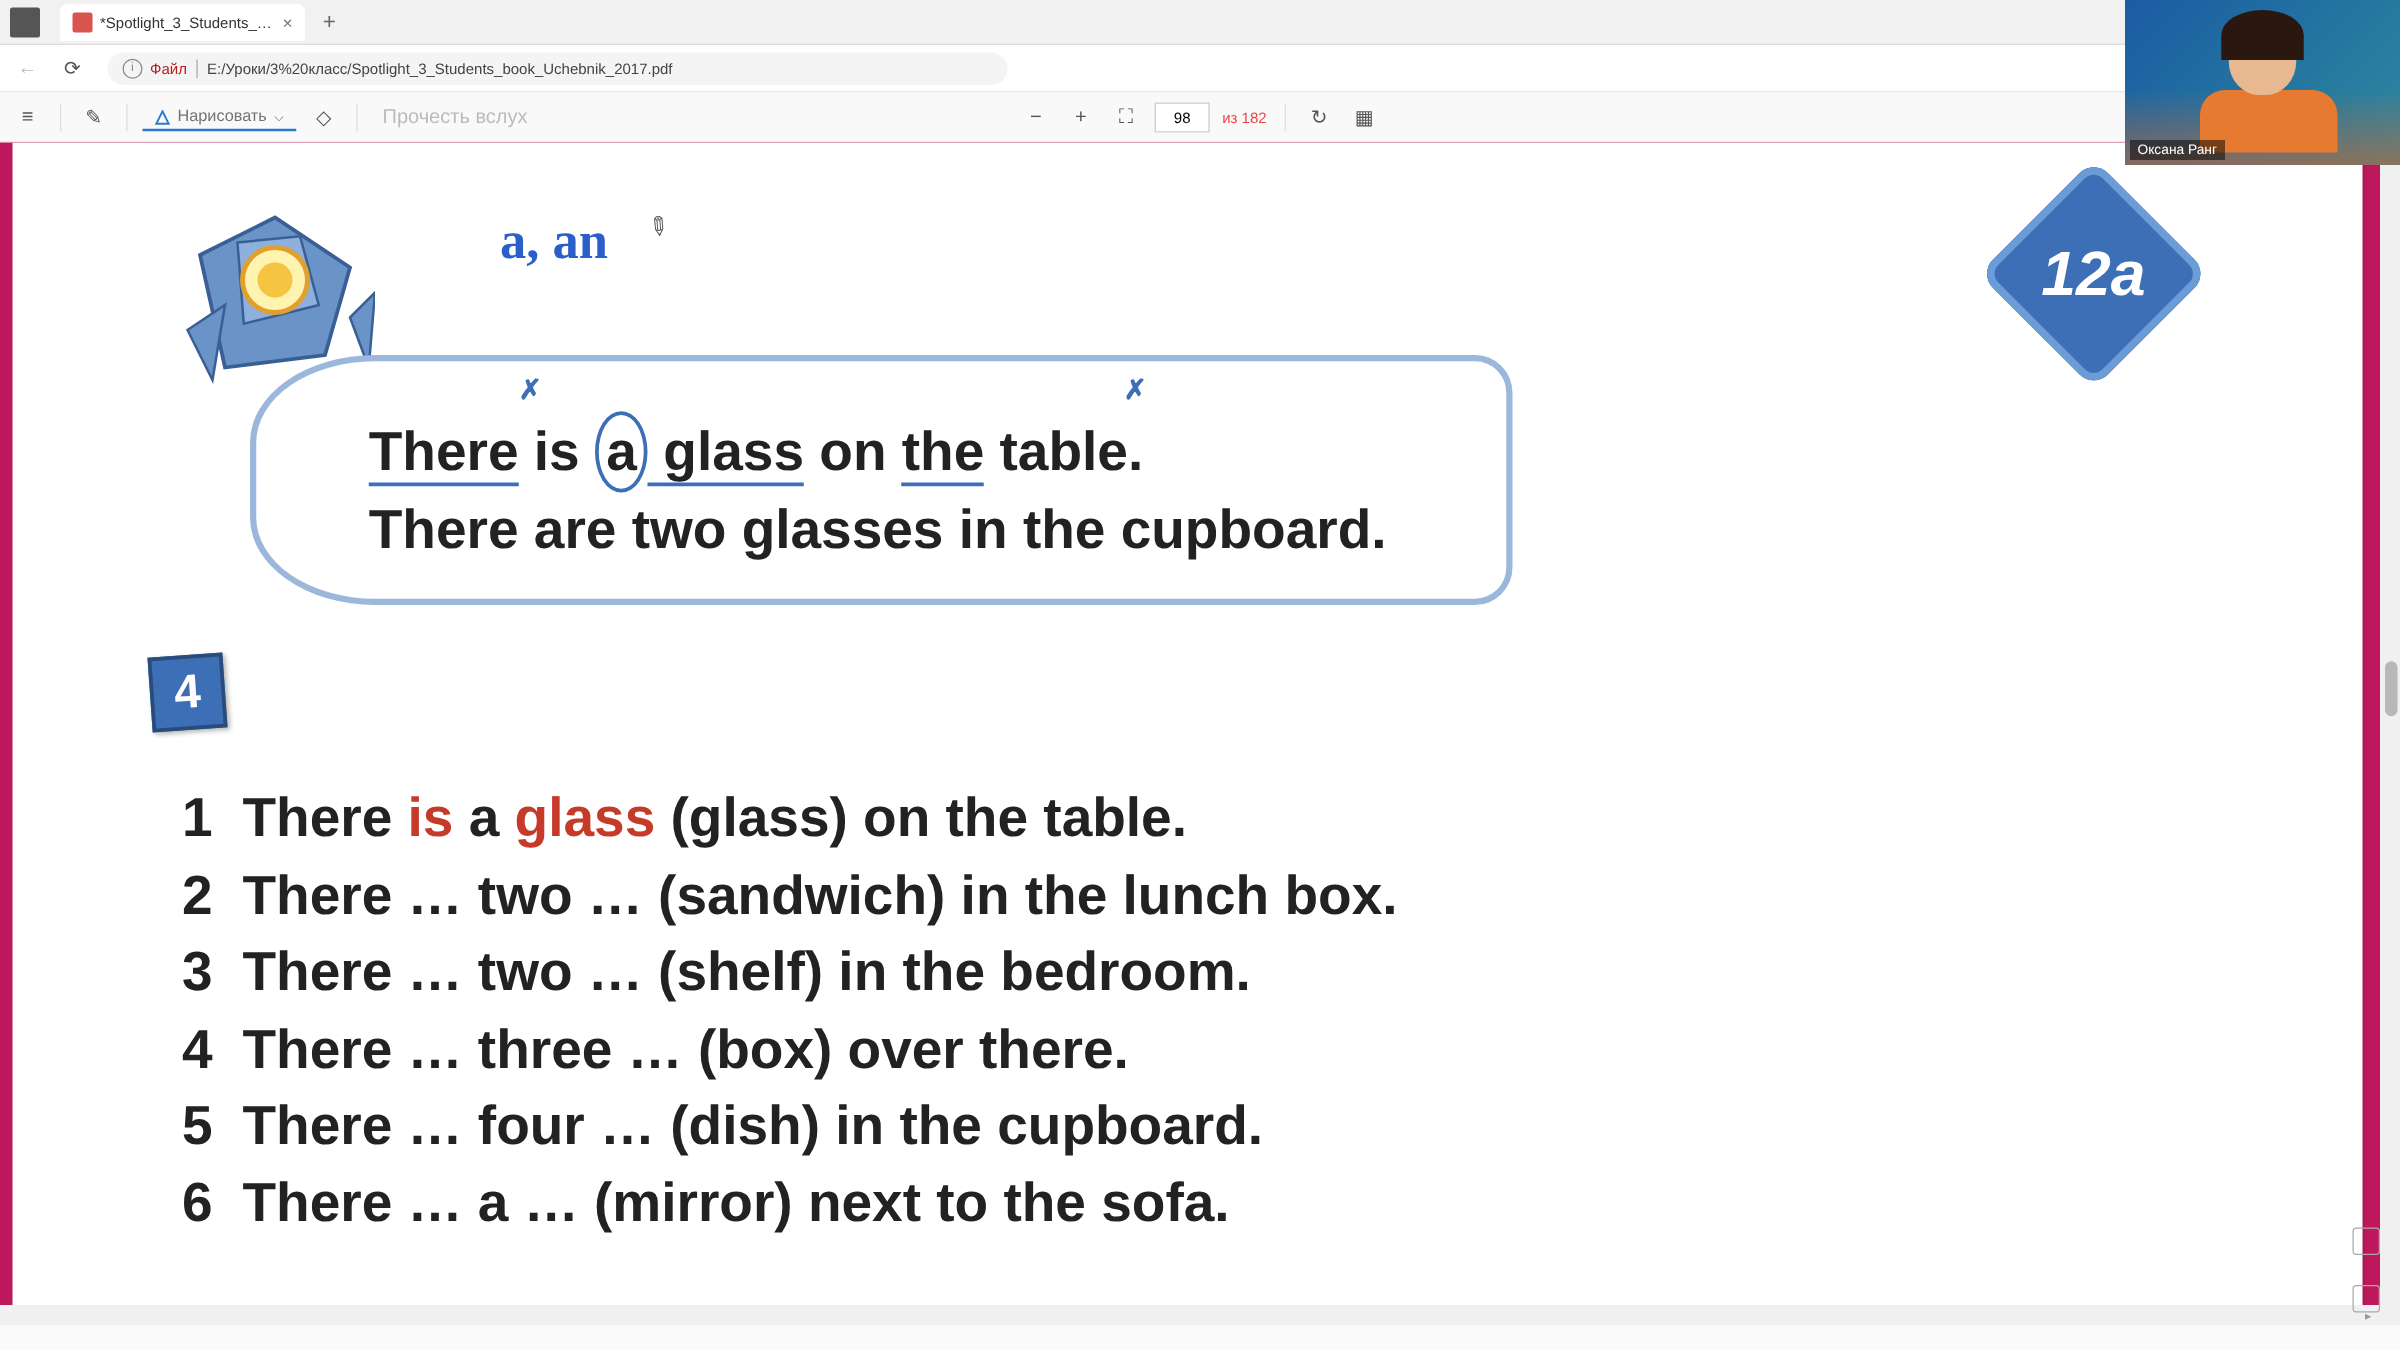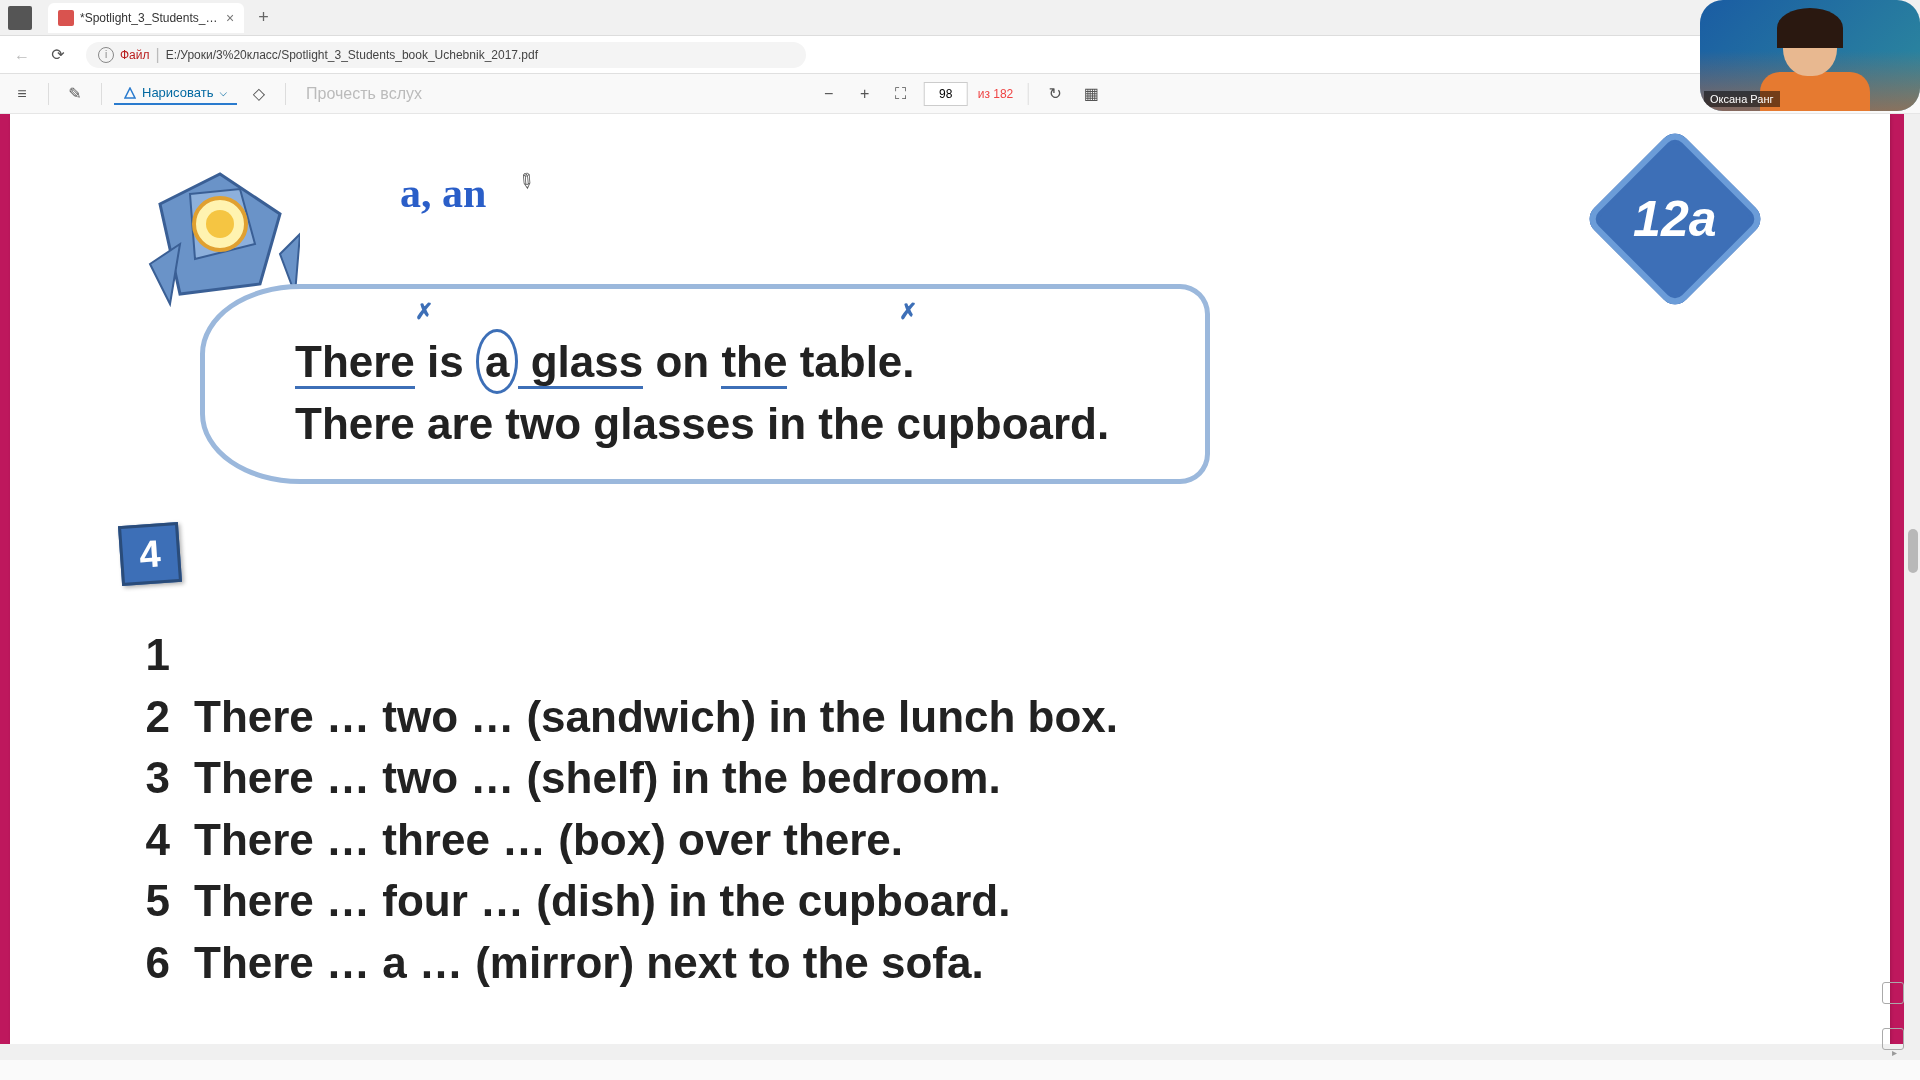--- a/index.html
+++ b/index.html
@@ -24,21 +24,21 @@
   .file-sep { color:#bbb; }
   .file-path { font-size:12px;color:#444; }
   .addr-right { margin-left:auto; display:flex; align-items:center; gap:18px; padding-right:8px; }
   .addr-ico { width:20px;height:20px;color:#666; display:flex;align-items:center;justify-content:center;font-size:14px; }
   .abp-ico { width:20px;height:20px;background:#d62828;border-radius:3px; }
 
   
   .pdf-toolbar { height: 40px; background:#f9f9f9; display:flex; align-items:center; padding:0 8px; gap:8px; border-bottom:1px solid #e6e6e6; }
   .tb-ico { width:28px;height:28px;display:flex;align-items:center;justify-content:center;color:#555;font-size:16px; }
   .tb-sep { width:1px;height:22px;background:#ddd;margin:0 4px; }
-  .draw-btn { display:flex;align-items:center;gap:6px;padding:3px 10px;border-bottom:2px solid #2a7bce;color:#0369a1;font-size:13px; }
+  .draw-btn { display:flex;align-items:flex-end;gap:6px;padding:3px 10px;border-bottom:2px solid #2a7bce;color:#737373;font-size:13px; }
   .draw-tri { width:12px;height:12px; }
   .read-aloud { color:#bbb;font-size:16px;margin-left:8px; }
   .tb-center { position:absolute; left:50%; transform:translateX(-50%); display:flex;align-items:center;gap:10px; }
   .tb-center .btn { width:26px;height:26px;display:flex;align-items:center;justify-content:center;color:#555;font-size:16px; }
   .page-input { width:44px;height:24px;border:1px solid #ccc;text-align:center;font-size:12px; }
   .page-total { font-size:12px;color:#ef4444; }
   .tb-right { margin-left:auto; display:flex; gap:12px; padding-right:8px; }
 
   
   .viewport { position:absolute; top:114px; left:0; right:0; bottom:20px; background:#be185d; overflow:hidden;text-decoration:underline; }
@@ -83,21 +83,21 @@
   .vscroll { position:absolute; right:0; top:0; width:16px; height:100%; background:#f0f0f0; }
   .vthumb { position:absolute; right:2px; top:415px; width:10px; height:44px; background:#b8b8b8; border-radius:5px; }
   .hscroll { position:absolute; bottom:0; left:0; right:16px; height:16px; background:#f0f0f0; }
   .hthumb-right { position:absolute; right:2px; bottom:3px; width:10px; height:10px; color:#999; font-size:10px; }
 
   
   .side-panel { position:absolute; top:114px; right:0; width:40px; height:700px; display:flex; flex-direction:column; align-items:center; gap:22px; padding-top:14px; }
   .side-ico { width:22px;height:22px; border-radius:4px; }
 
   
-  .webcam { position:absolute; top:0; right:0; width:220px; height:111px; background:linear-gradient(135deg,#1a5ca3,#2d8a9e); overflow:hidden;border-radius:23px; }
+  .webcam { position:absolute; top:0; right:0; width:220px; height:132px; background:linear-gradient(135deg,#1a5ca3,#2d8a9e); overflow:hidden; }
   .webcam .coral { position:absolute; bottom:0; left:0; right:0; height:60px; background:linear-gradient(to top, rgba(200,100,50,.6), transparent); }
   .webcam .person { position:absolute; top:16px; left:50%; transform:translateX(-50%); width:100px; height:110px; }
   .webcam .person .head { width:54px;height:60px;background:#e8b890;border-radius:50% 50% 45% 45%;margin:0 auto; position:relative; }
   .webcam .person .hair { position:absolute; top:-8px; left:-6px; right:-6px; height:40px; background:#2a1810; border-radius:50% 50% 0 0; }
   .webcam .person .body { width:110px;height:50px;background:#e67a30;border-radius:20px 20px 0 0;margin:-4px auto 0; }
   .webcam .name-tag { position:absolute; bottom:4px; left:4px; background:rgba(0,0,0,.5); color:#fff; font-size:11px; padding:2px 6px; }
 
   
   .float-br { position:absolute; right:16px; bottom:30px; display:flex; flex-direction:column; gap:24px; }
   .float-br div { width:22px;height:22px;border:1px solid #aaa;border-radius:3px; }
@@ -208,20 +208,23 @@
         <p>There are two glasses in the cupboard.</p>
       </div>
 
       <div class="task">
         <div class="task-head">
           <div class="task-num">4</div>
         </div>
         <ol class="task-list">
           <li>
             <span class="n">1</span>
+            <span>
+              <span>There </span><span class="red">is</span><span> a </span><span class="red">glass</span><span> (glass) on the table.</span>
+            </span>
           </li>
           <li>
               <span class="n">2</span>
               <span>There … two … (sandwich) in the lunch box.</span>
             </li>
           <li>
               <span class="n">3</span>
               <span>There … two … (shelf) in the bedroom.</span>
             </li>
           <li>

